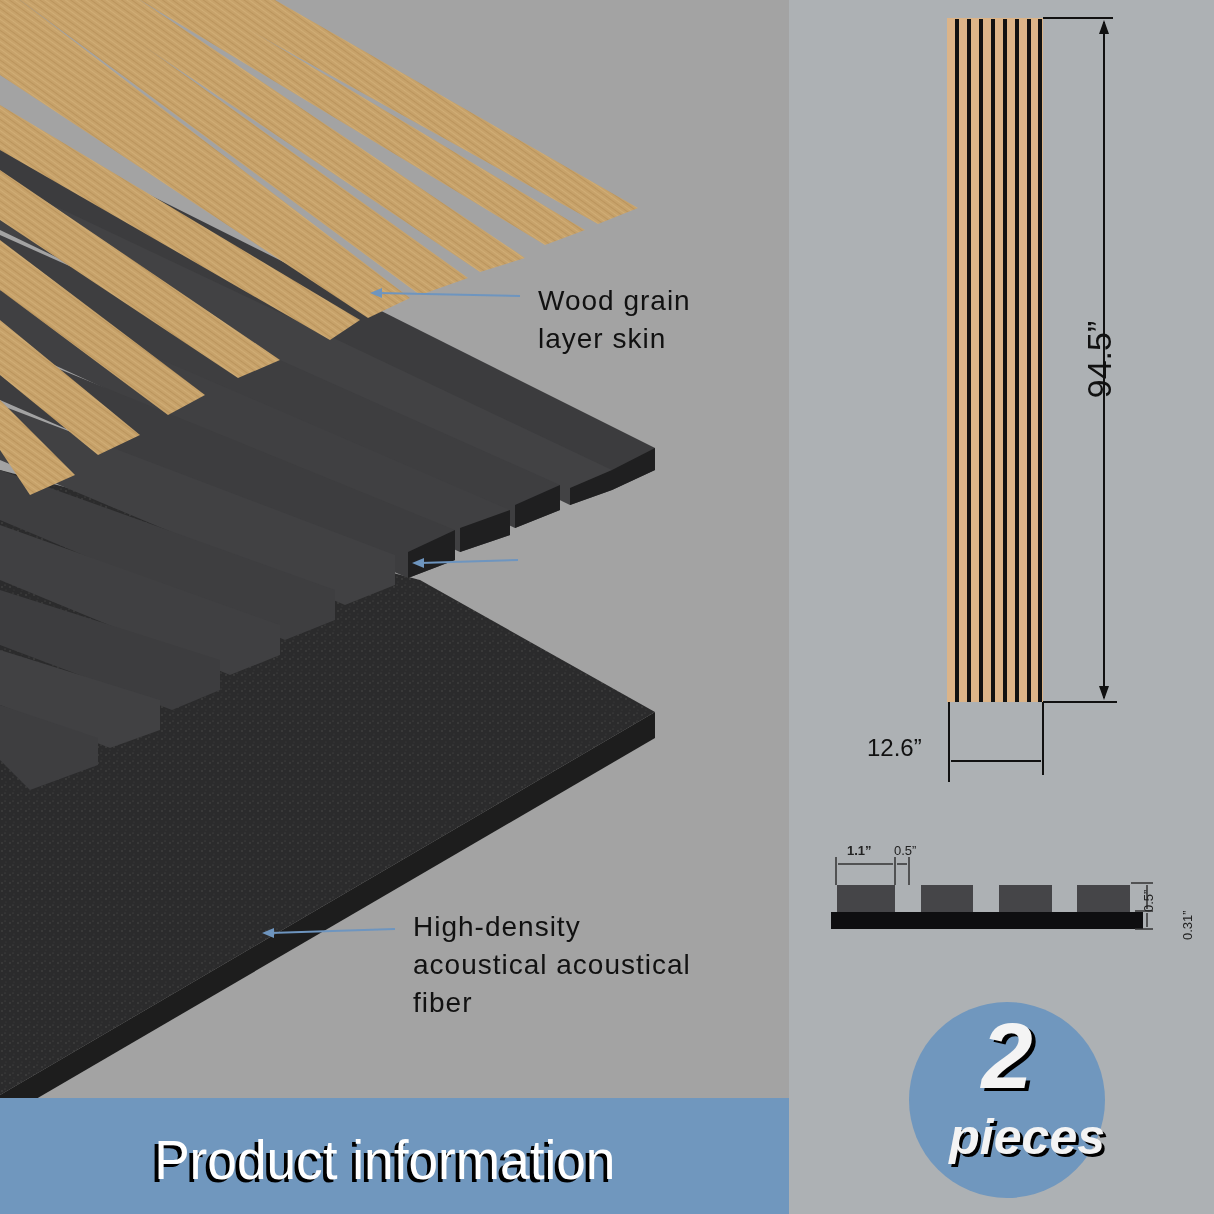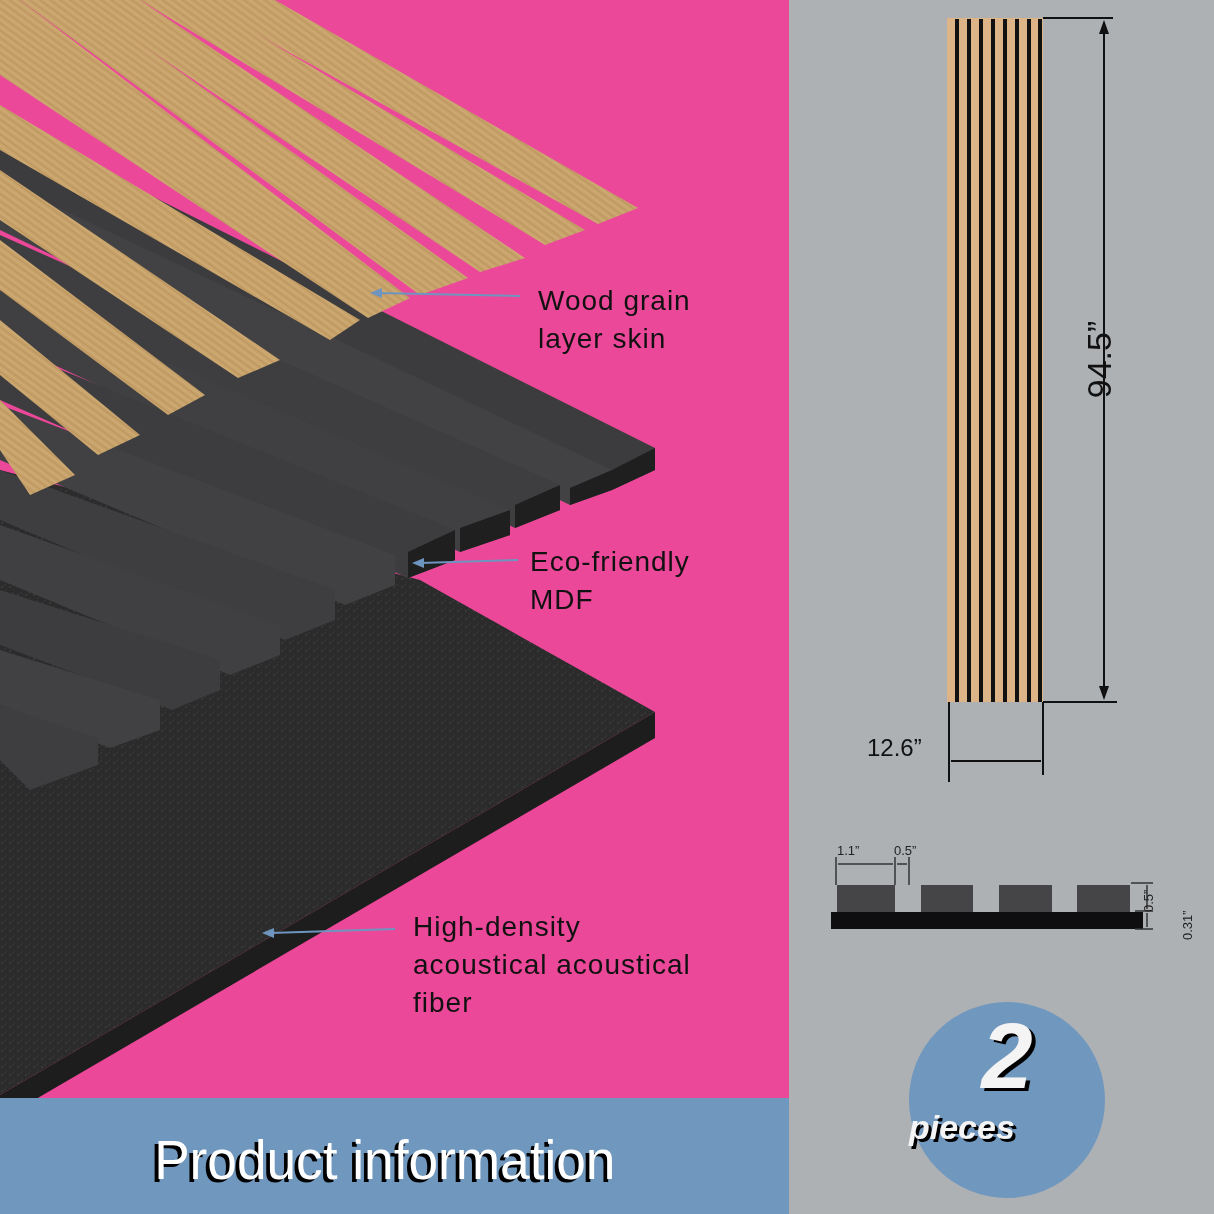--- a/index.html
+++ b/index.html
@@ -1,19 +1,19 @@
 <!DOCTYPE html>
 <html><head>
   <meta charset="utf-8">
   <style>
     * { margin: 0; padding: 0; box-sizing: border-box; }
     html, body { width: 1214px; height: 1214px; overflow: hidden; background: #ffffff; }
     body { position: relative; font-family: "Liberation Sans", sans-serif; }
 
-    #left-panel { position: absolute; left: 0; top: 0; width: 789px; height: 1214px; background: #ec4899; overflow: hidden; }
+    #left-panel { position: absolute; left: 0; top: 0; width: 789px; height: 1214px; background: #a3a3a3; overflow: hidden; }
     #right-panel { position: absolute; left: 789px; top: 0; width: 425px; height: 1214px; background: #adb1b4; overflow: hidden; }
 
     .layer-svg { position: absolute; left: 0; top: 0; }
 
     .callout {
       position: absolute;
       color: #111111;
       font-size: 28px;
       line-height: 38px;
       letter-spacing: 1px;
@@ -45,22 +45,22 @@
       position: absolute; left: 120px; top: 1002px; width: 196px; height: 196px;
       border-radius: 50%; background: #7097be;
     }
     #pieces-number {
       position: absolute; left: 0; top: 2px; width: 100%; text-align: center;
       font-size: 92px; font-weight: bold; font-style: italic; color: #f4f4f4;
       text-shadow: 4px 3px 0 #000;
       font-family: "Liberation Sans", sans-serif;
     }
     #pieces-label {
-      position: absolute; left: 0; top: 106px; width: 100%; text-align: left;
-      font-size: 34px; font-weight: bold; font-style: italic; color: #f4f4f4;
+      position: absolute; left: 0; top: 106px; width: 100%; text-align: right;
+      font-size: 50px; font-weight: bold; font-style: italic; color: #f4f4f4;
       text-shadow: 3px 3px 0 #000;
       font-family: "Liberation Sans", sans-serif;
     }
   </style>
 </head>
 <body>
 
 <div id="left-panel">
   <svg class="layer-svg" width="789" height="1100" viewBox="0 0 789 1100">
     <defs>
@@ -120,22 +120,20 @@
       <polygon points="370,293 382,288 382,298" stroke="none"></polygon>
       <line x1="518" y1="560" x2="420" y2="563"></line>
       <polygon points="412,563 424,558 424,568" stroke="none"></polygon>
       <line x1="395" y1="929" x2="270" y2="933"></line>
       <polygon points="262,933 274,928 274,938" stroke="none"></polygon>
     </g>
   </svg>
 
   <div class="callout" style="left:538px; top:282px;">Wood grain
 layer skin</div>
-  <div class="callout" style="left:530px; top:543px;">Eco-friendly
-MDF</div>
   <div class="callout" style="left:413px; top:908px;">High-density
 acoustical acoustical
 fiber</div>
 
   <div id="banner">
     <div id="banner-title">Product information</div>
   </div>
 </div>
 
 <div id="right-panel">
@@ -186,21 +184,21 @@
         <line x1="346" y1="929" x2="364" y2="929"></line>
         <line x1="358" y1="885" x2="358" y2="909"></line>
         <line x1="358" y1="913" x2="358" y2="927"></line>
       </g>
     </g>
   </svg>
 
   <div class="dim-text" id="height-label">94.5”</div>
   <div class="dim-text" id="width-label">12.6”</div>
 
-  <div class="small-dim" style="left:48px; top:843px;">1.1”</div>
+  <div class="small-dim" style="left:58px; top:843px;font-weight:bold;">1.1”</div>
   <div class="small-dim" style="left:105px; top:843px;">0.5”</div>
   <div class="small-dim" style="left:352px; top:888px; transform: rotate(-90deg); transform-origin: left top; top:912px;">0.5”</div>
   <div class="small-dim" style="left:391px; top:940px; transform: rotate(-90deg); transform-origin: left top;">0.31”</div>
 
   <div id="pieces-badge">
     <div id="pieces-number">2</div>
     <div id="pieces-label">pieces</div>
   </div>
 </div>
 

